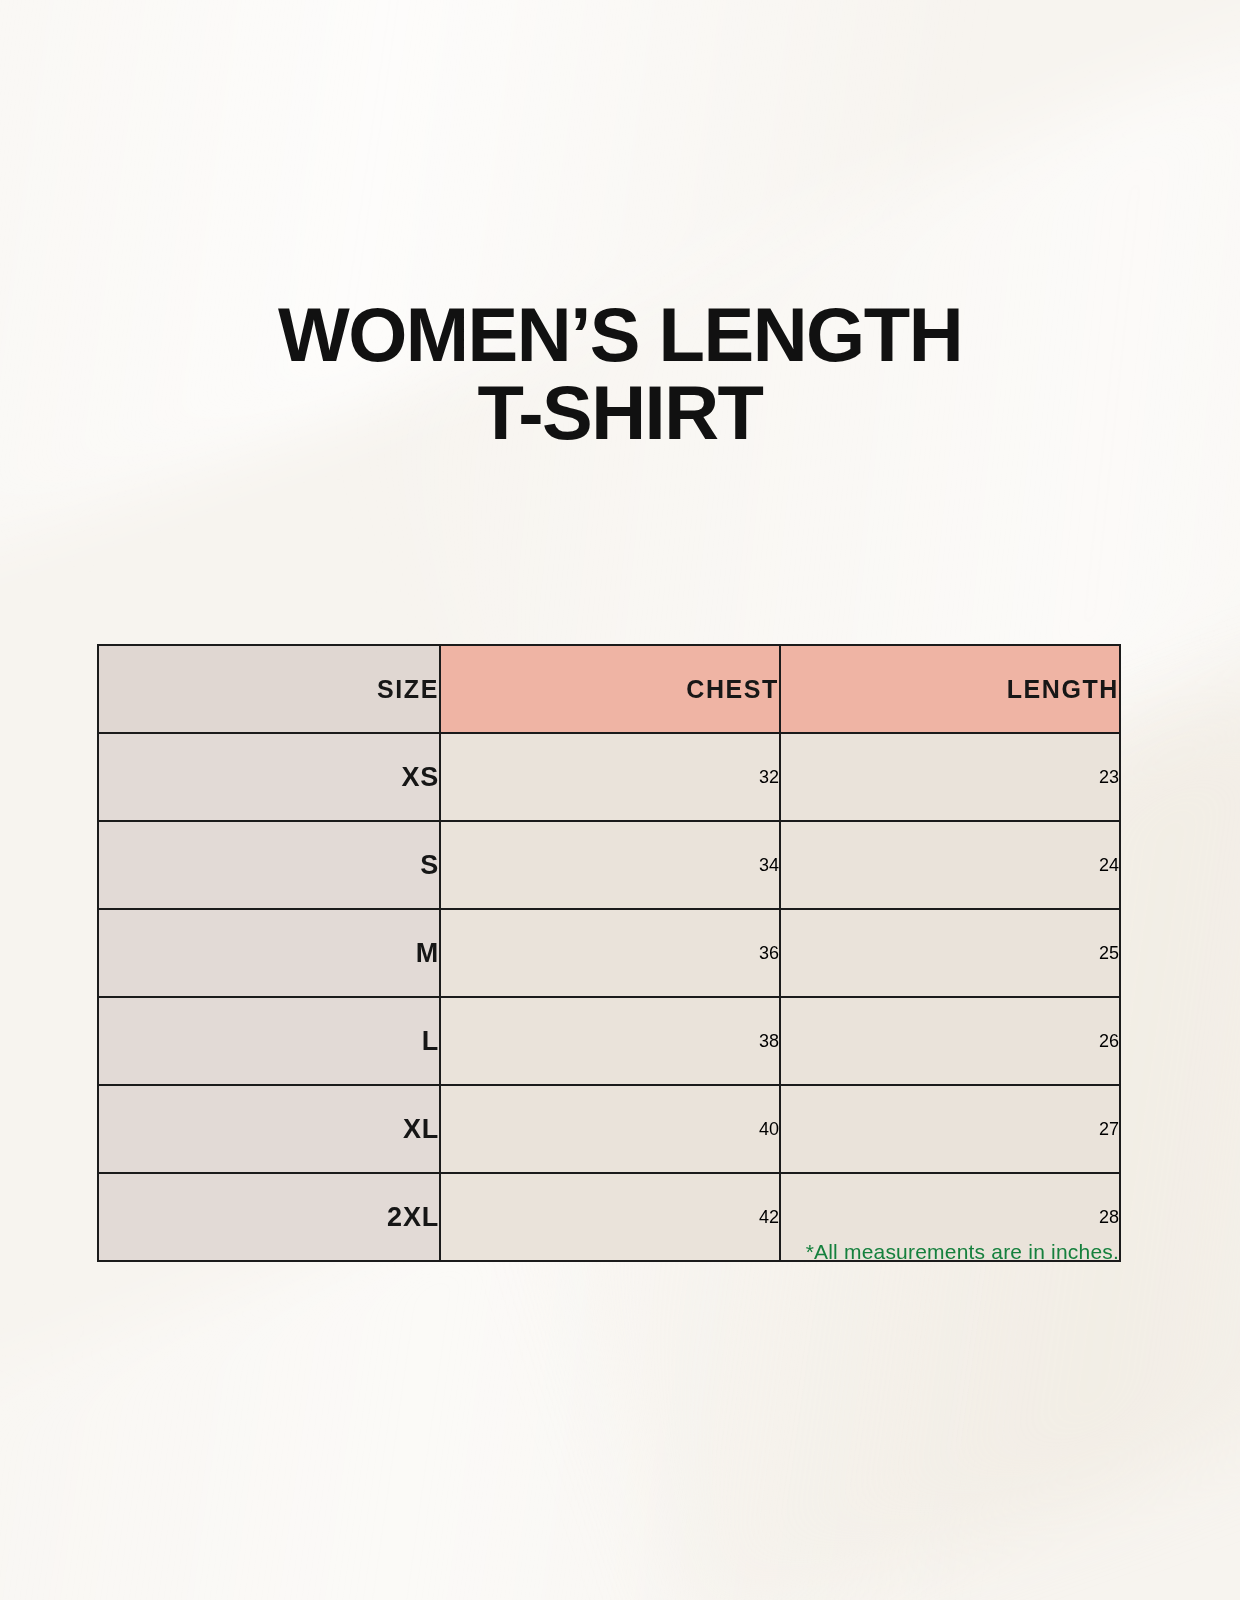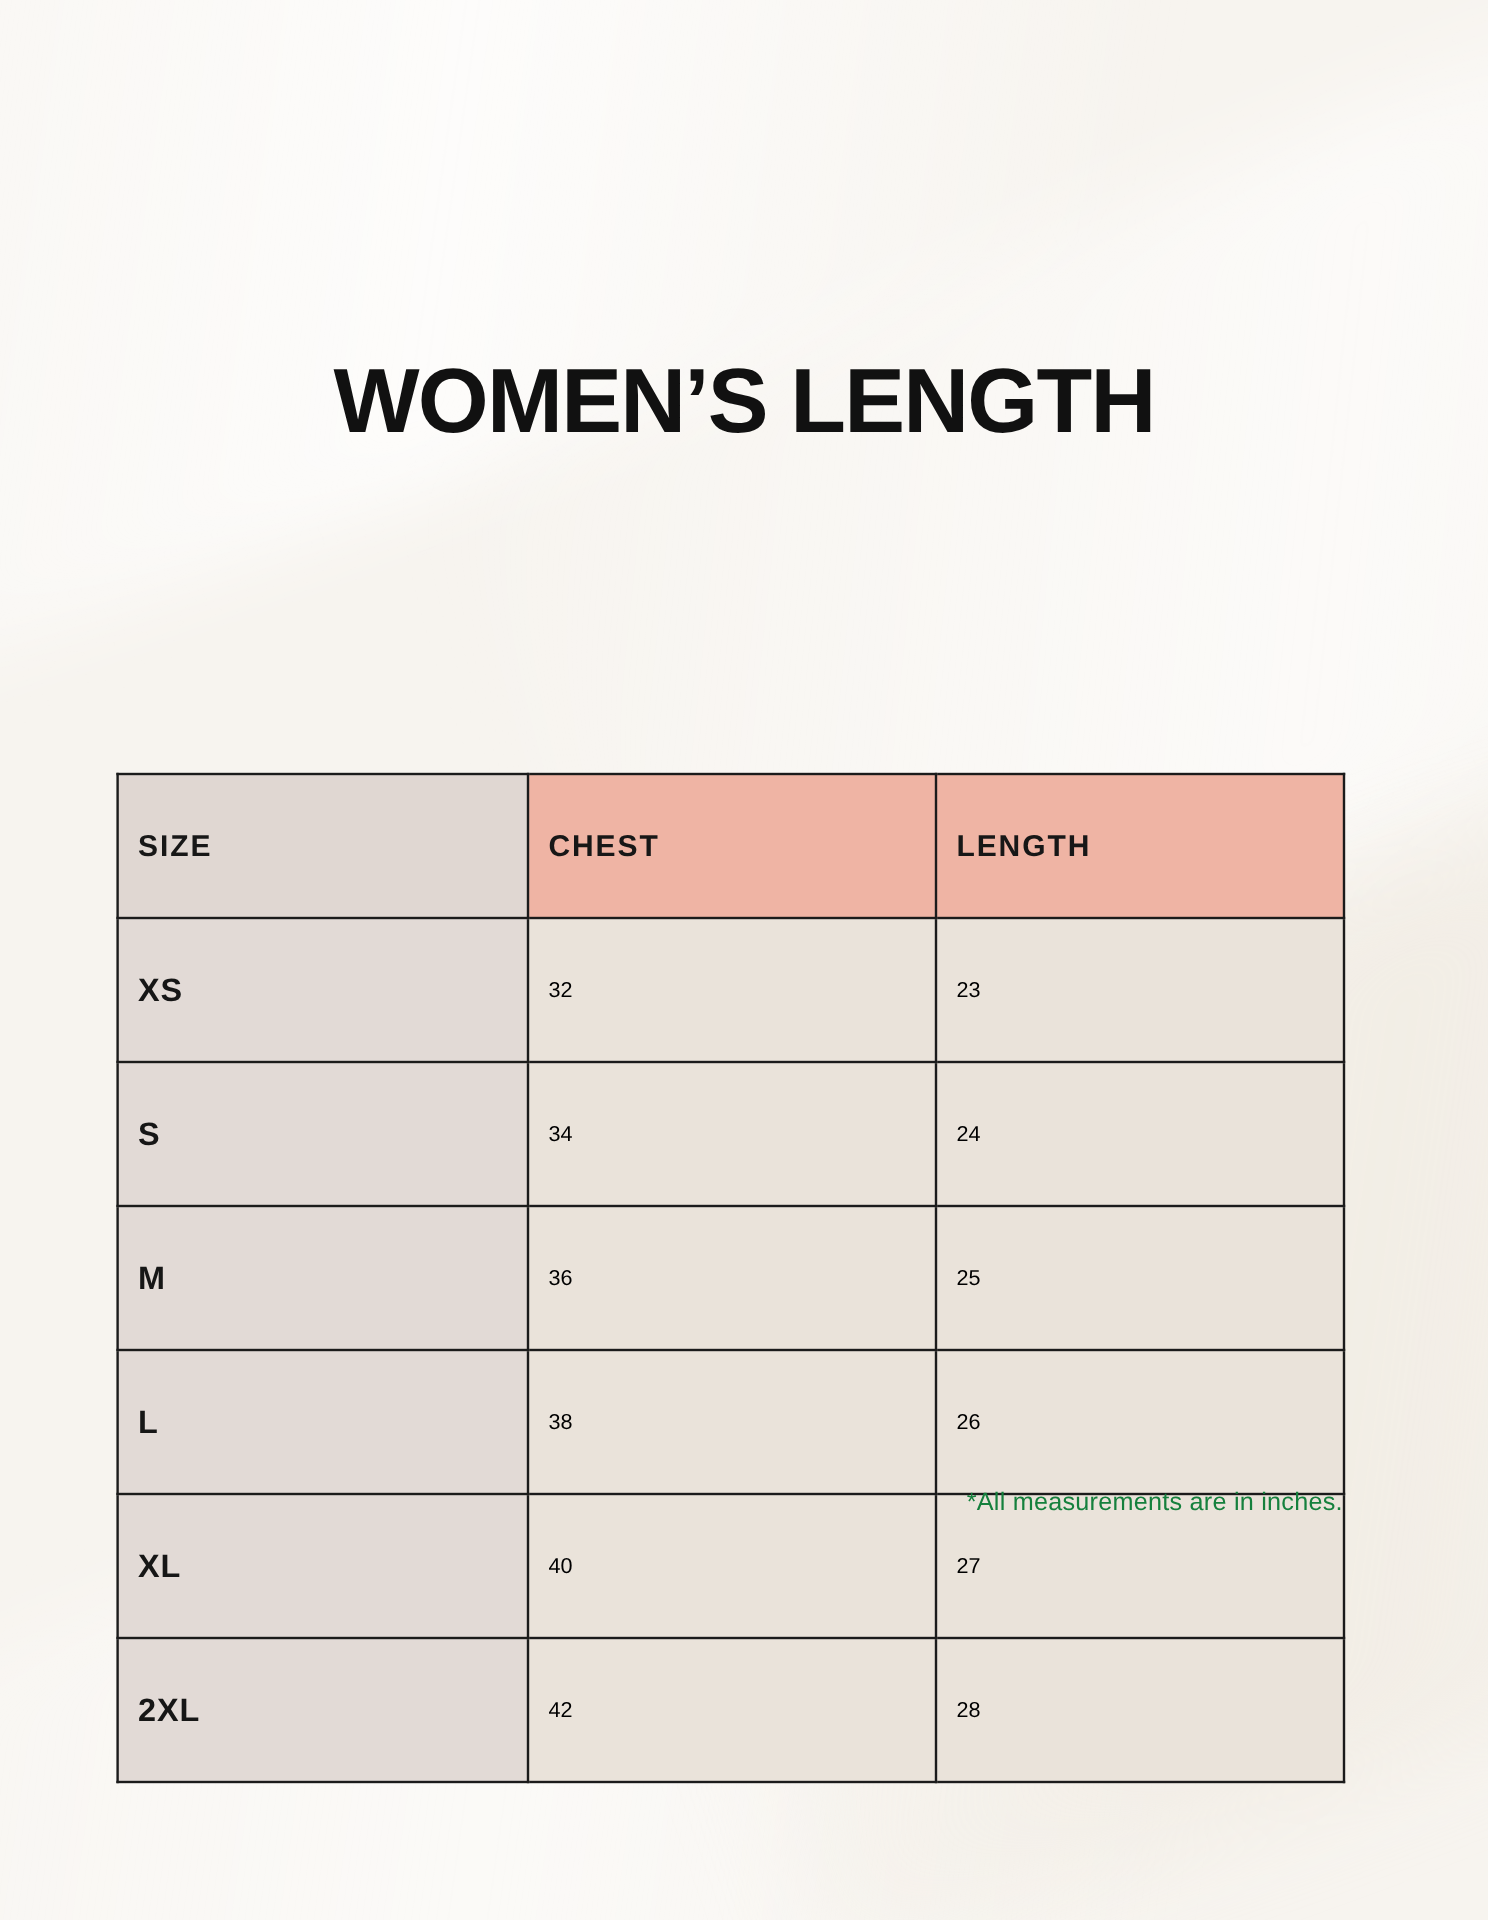--- a/index.html
+++ b/index.html
@@ -113,23 +113,23 @@
     width: 1022px;
   }
   table.size-table {
     border-collapse: collapse;
     width: 1022px;
     table-layout: fixed;
   }
   table.size-table td, table.size-table th {
     border: 2px solid #1b1b1b;
     height: 86px;
-    text-align: left;
+    text-align: right;
     vertical-align: middle;
-    padding: 16px;
+    padding: 0;
   }
   col.c-size { width: 342px; }
   col.c-chest { width: 340px; }
   col.c-length { width: 340px; }
 
   thead th {
     font-size: 25px;
     font-weight: 700;
     letter-spacing: 1.6px;
     color: #171717;
@@ -174,20 +174,21 @@
   <div class="bg-wash">
     <div class="wash-1"></div>
     <div class="wash-2"></div>
     <div class="wash-3"></div>
     <div class="wash-4"></div>
   </div>
 
   <div class="title-block">
     <h1 class="title">
       <span>WOMEN’S LENGTH</span><br>
+      <span>T-SHIRT</span>
     </h1>
   </div>
 
 
   <div class="table-wrap">
     <table class="size-table">
       <colgroup>
         <col class="c-size">
         <col class="c-chest">
         <col class="c-length">

